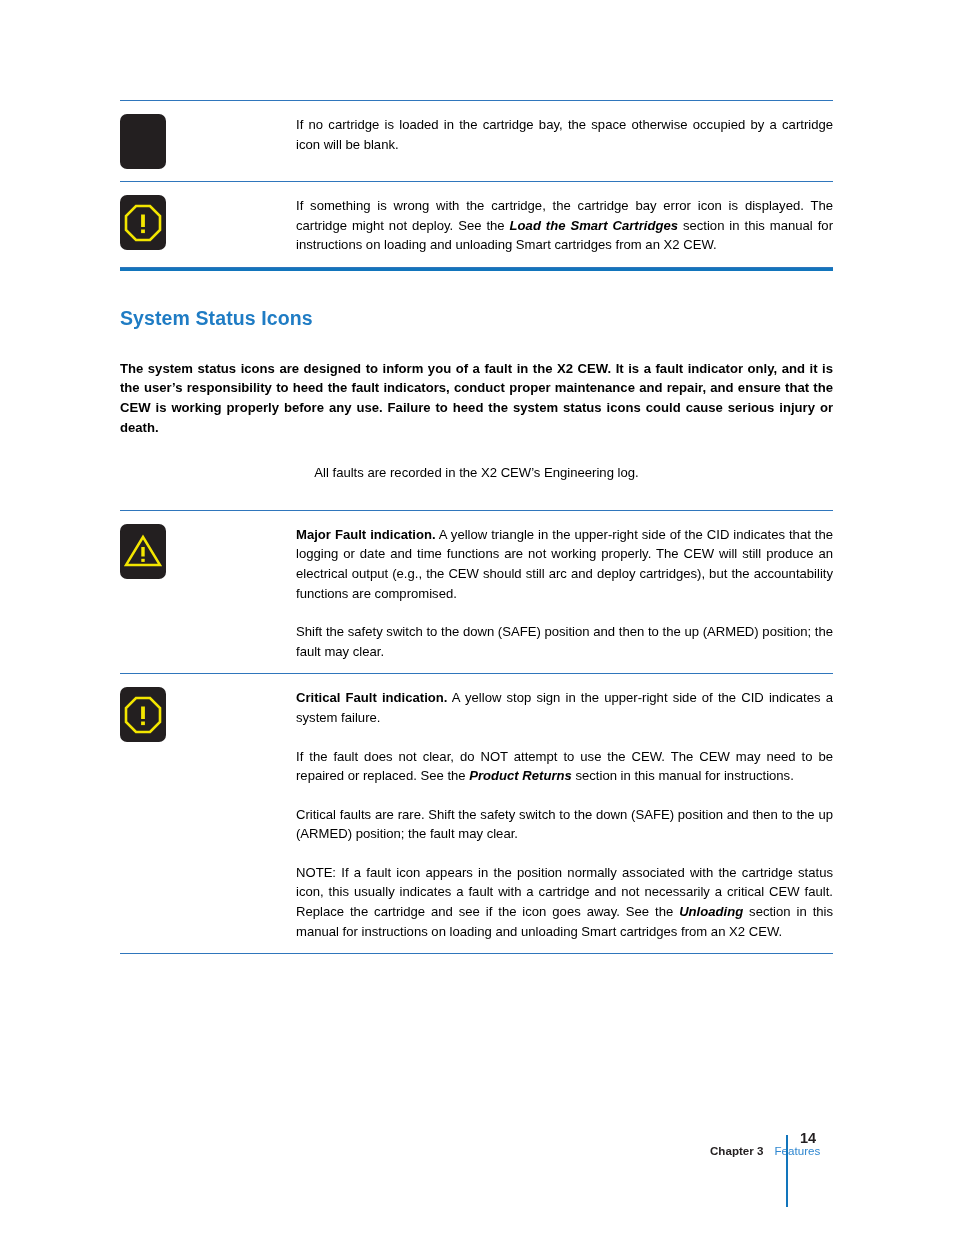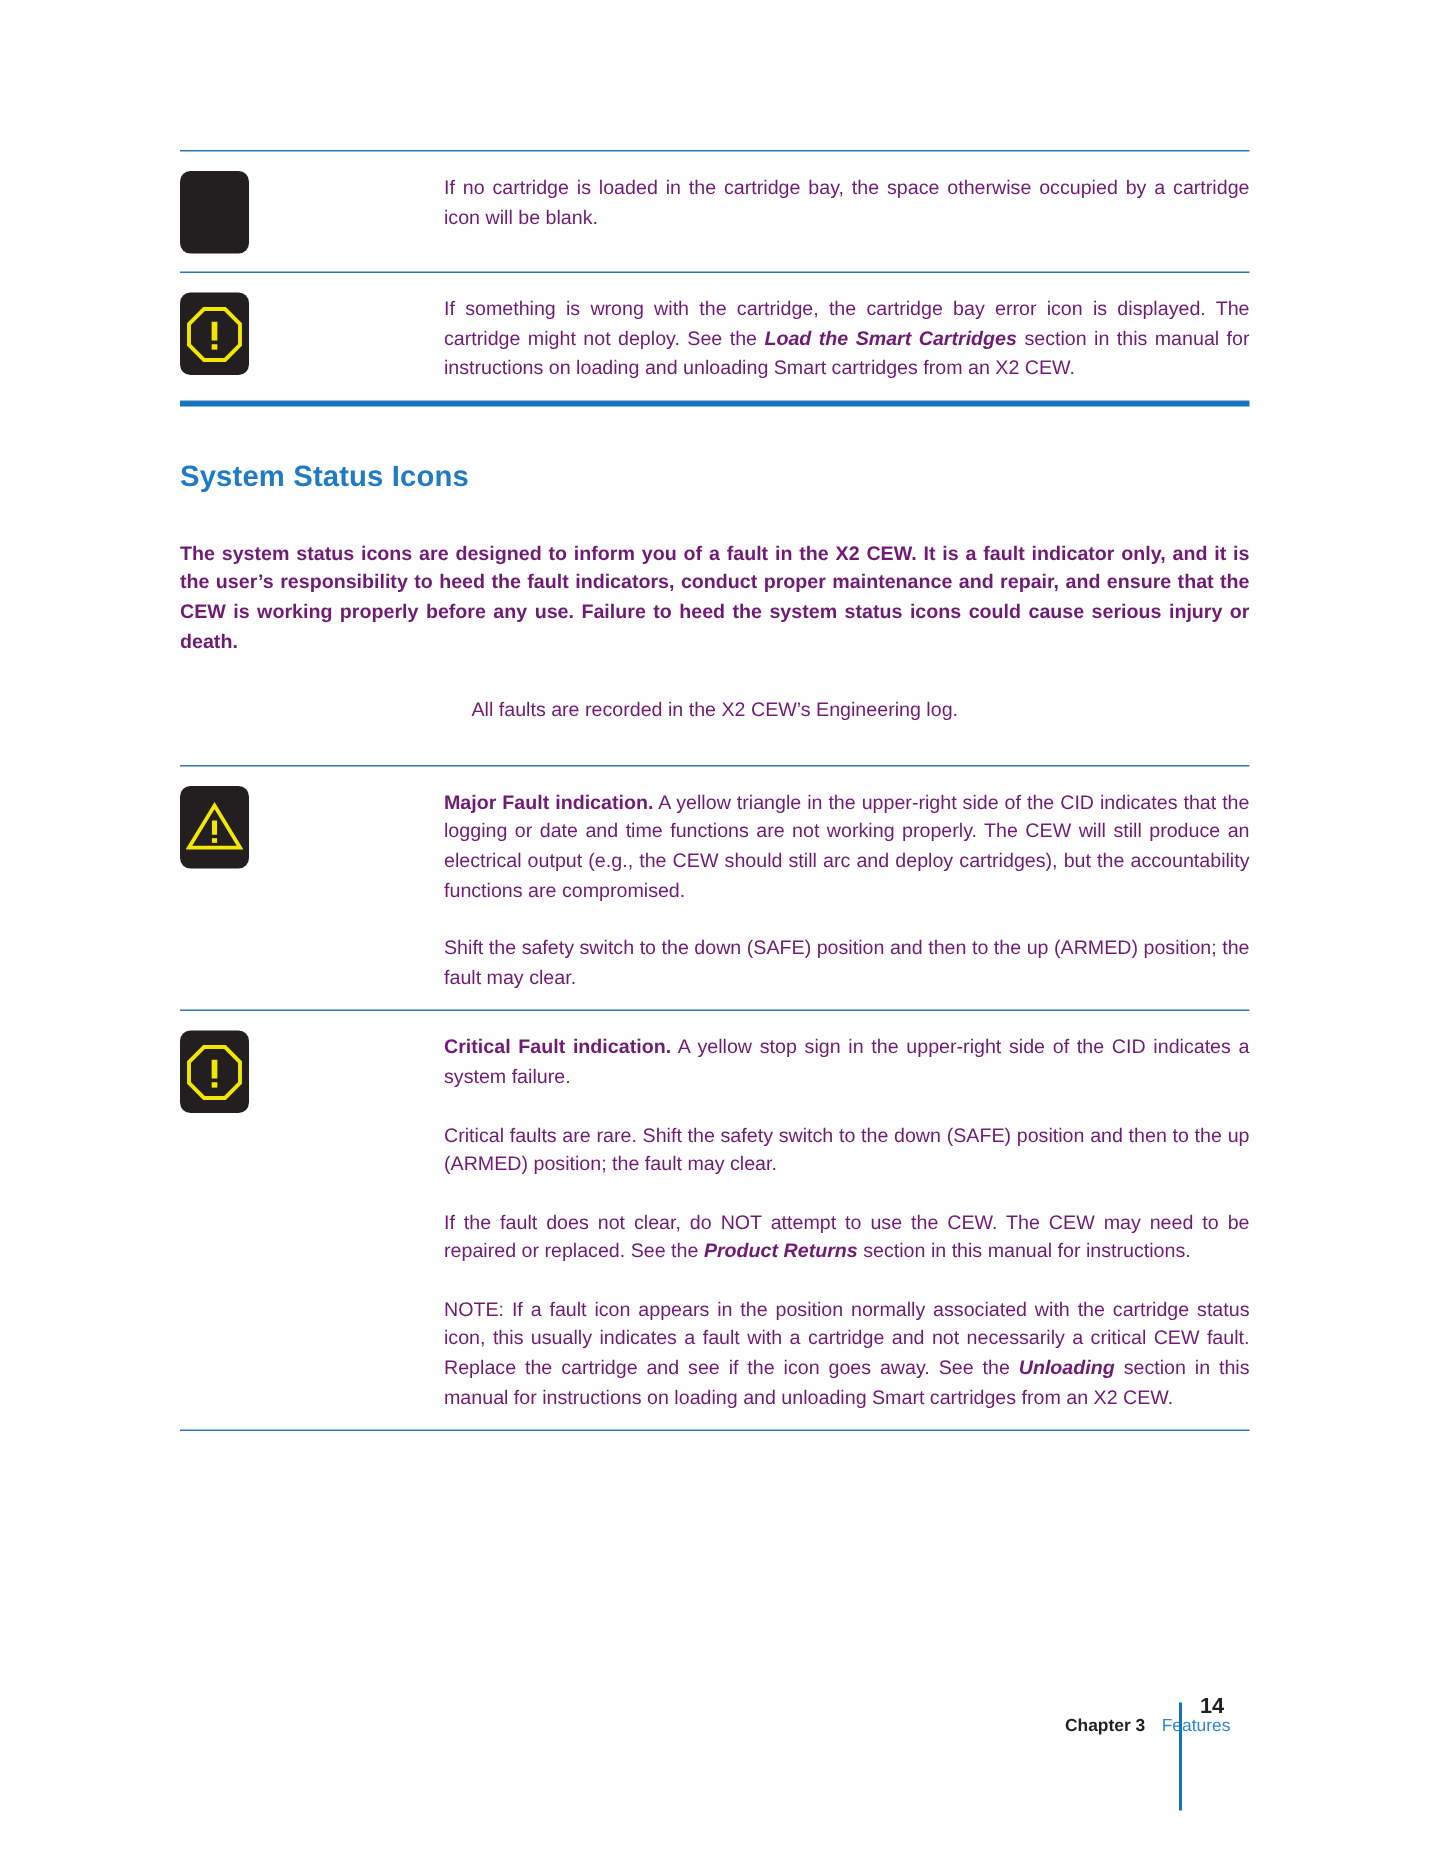--- a/index.html
+++ b/index.html
@@ -71,21 +71,21 @@
     justify-content: center;
     box-sizing: border-box;
   }
   .tile svg { display: block; }
 
   
   p {
     margin: 0;
     font-size: 13.1px;
     line-height: 19.6px;
-    color: #701a75;
+    color: #000000;
     text-align: justify;
     text-justify: inter-word;
   }
   p + p { margin-top: 19px; }
   .nj { text-align: center; }
   b, strong { font-weight: bold; }
   i, em { font-style: italic; }
   .bi { font-weight: bold; font-style: italic; }
 
   .body-bold p { font-weight: bold; }
@@ -239,22 +239,22 @@
           <div class="tile">
             <svg width="38" height="38" viewBox="0 0 38 38">
               <polygon points="12,2 26,2 36,12 36,26 26,36 12,36 2,26 2,12" fill="none" stroke="#f3e600" stroke-width="2.6"></polygon>
               <rect x="17.1" y="10.5" width="3.8" height="12.5" fill="#f3e600"></rect>
               <rect x="17.1" y="25.5" width="3.8" height="3.6" fill="#f3e600"></rect>
             </svg>
           </div>
         </div>
         <div class="row-cell-text">
           <p><b>Critical Fault indication.</b><span> A yellow stop sign in the upper-right side of the CID indicates a system failure.</span></p>
+          <p><span>If the fault does not clear, do NOT attempt to use the CEW. The CEW may need to be repaired or replaced. See the </span><i class="bi">Product Returns</i><span> section in this manual for instructions.</span></p>
           <p><span>Critical faults are rare. Shift the safety switch to the down (SAFE) position and then to the up (ARMED) position; the fault may clear.</span></p>
-          <p><span>If the fault does not clear, do NOT attempt to use the CEW. The CEW may need to be repaired or replaced. See the </span><i class="bi">Product Returns</i><span> section in this manual for instructions.</span></p>
           <p><span>NOTE:  If a fault icon appears in the position normally associated with the cartridge status icon, this usually indicates a fault with a cartridge and not necessarily a critical CEW fault. Replace the cartridge and see if the icon goes away. See the </span><i class="bi">Unloading</i><span> section in this manual for instructions on loading and unloading Smart cartridges from an X2 CEW.</span></p>
         </div>
       </div>
 
       <div class="rule-thin"></div>
     </div>
 
   </div>
 
   <div class="footer">

